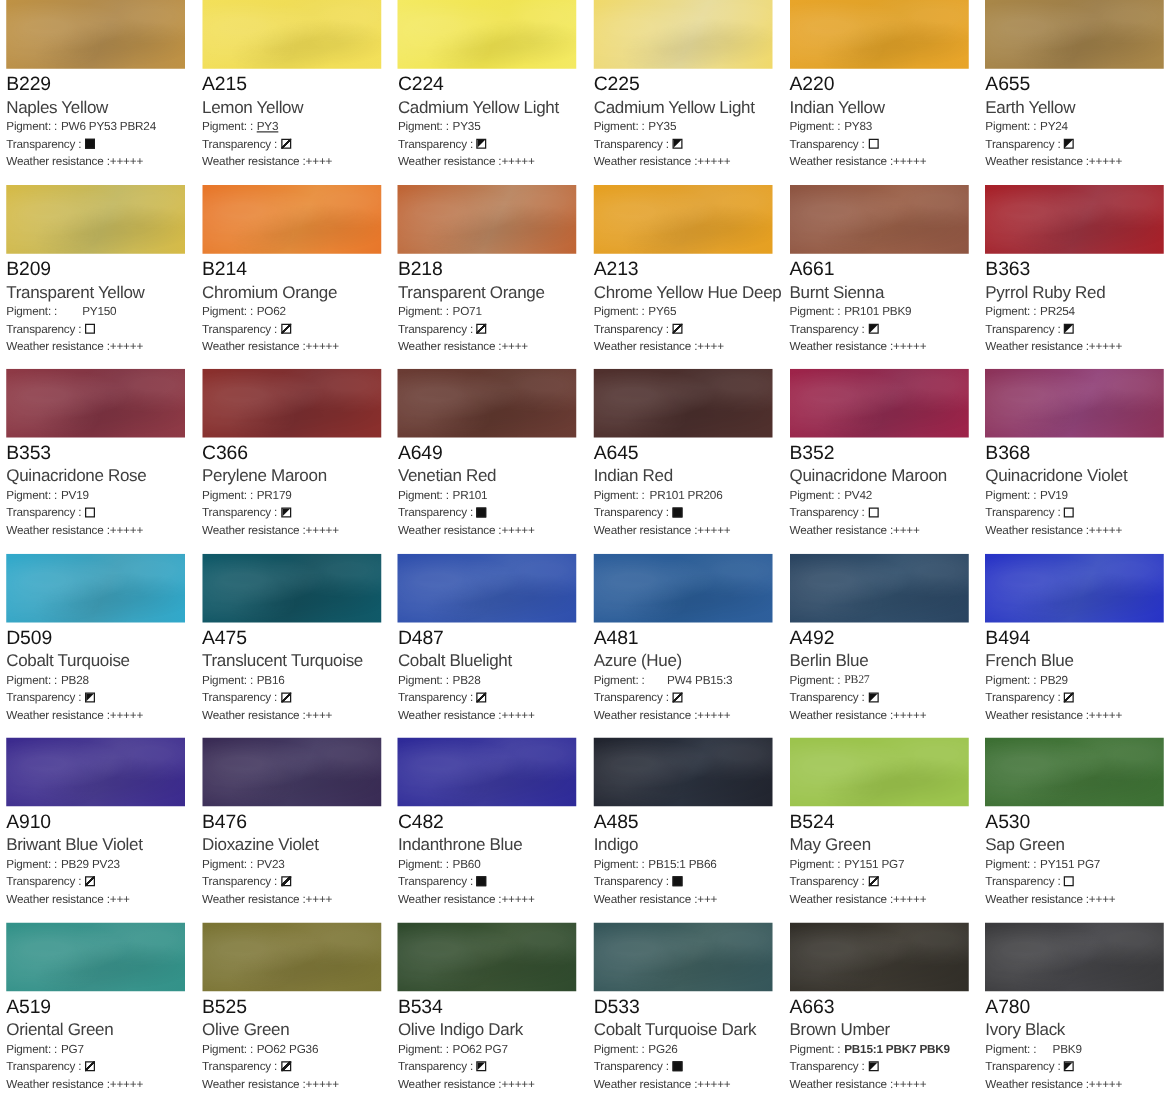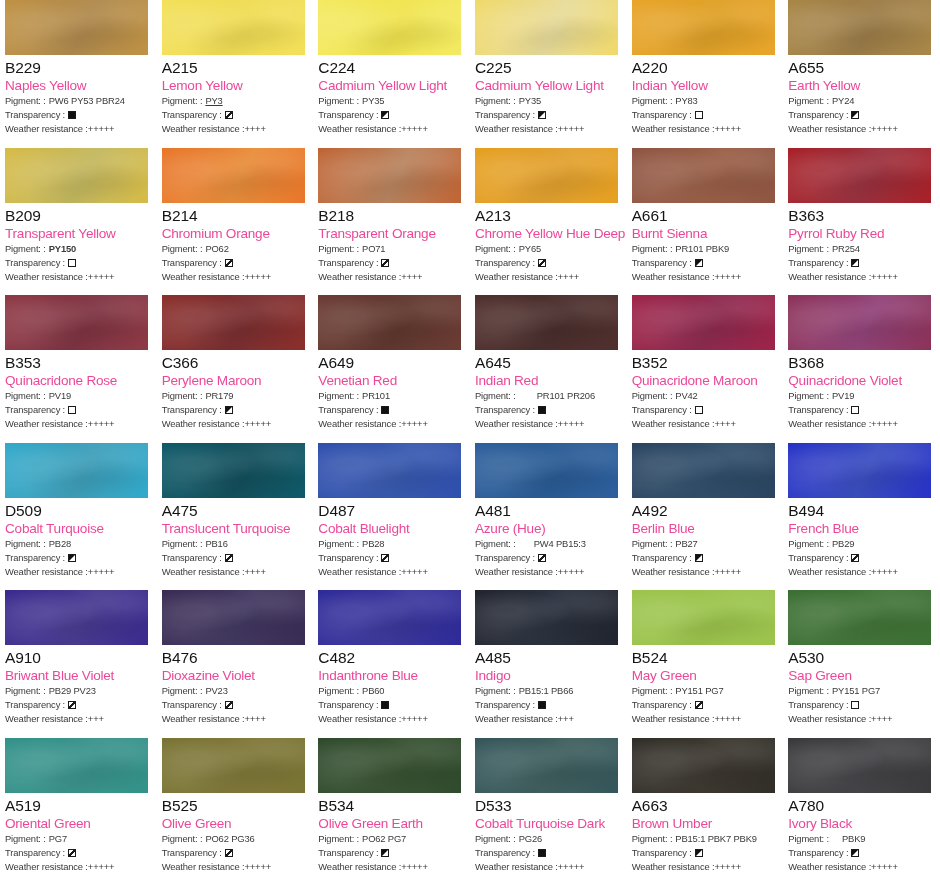--- a/index.html
+++ b/index.html
@@ -55,21 +55,21 @@
     font-size: 15.5px;
     line-height: 19px;
     letter-spacing: -0.1px;
     color: #141414;
     white-space: nowrap;
   }
   .pname {
     font-size: 13.6px;
     line-height: 17px;
     letter-spacing: -0.25px;
-    color: #ec4899;
+    color: #404040;
     white-space: nowrap;
   }
   .meta {
     font-size: 9.4px;
     line-height: 14px;
     letter-spacing: -0.15px;
     color: #3a3a3a;
     white-space: nowrap;
     display: flex;
     align-items: center;
@@ -236,21 +236,21 @@
     </div>
     <div class="card">
       <div class="swatch" style="background: linear-gradient(115deg, rgb(214, 187, 71) 0%, rgb(195, 184, 96) 55%, rgb(214, 187, 71) 100%);">
         <div class="grain"></div>
       </div>
       <div class="info">
         <div class="code">B209</div>
         <div class="pname">Transparent Yellow</div>
         <div class="meta">
           <span class="lbl">Pigment: :</span>
-          <span style="margin-left: 3px; font-weight: bold;">PY150</span>
+          <span style="margin-left: 20px;">PY150</span>
         </div>
         <div class="meta">
           <span class="lbl">Transparency :</span>
           <span class="tbox "></span>
         </div>
         <div class="meta">
           <span class="lbl">Weather resistance :</span>
           <span>+++++</span>
         </div>
       </div>
@@ -425,21 +425,21 @@
     </div>
     <div class="card">
       <div class="swatch" style="background: linear-gradient(115deg, rgb(80, 48, 45) 0%, rgb(74, 47, 45) 55%, rgb(80, 48, 45) 100%);">
         <div class="grain"></div>
       </div>
       <div class="info">
         <div class="code">A645</div>
         <div class="pname">Indian Red</div>
         <div class="meta">
           <span class="lbl">Pigment: :</span>
-          <span style="margin-left: 21px;">PR101 PR206</span>
+          <span style="margin-left: 4px;">PR101 PR206</span>
         </div>
         <div class="meta">
           <span class="lbl">Transparency :</span>
           <span class="tbox full"></span>
         </div>
         <div class="meta">
           <span class="lbl">Weather resistance :</span>
           <span>+++++</span>
         </div>
       </div>
@@ -572,21 +572,21 @@
     </div>
     <div class="card">
       <div class="swatch" style="background: linear-gradient(115deg, rgb(42, 68, 96) 0%, rgb(50, 80, 108) 55%, rgb(42, 68, 96) 100%);">
         <div class="grain"></div>
       </div>
       <div class="info">
         <div class="code">A492</div>
         <div class="pname">Berlin Blue</div>
         <div class="meta">
           <span class="lbl">Pigment: :</span>
-          <span style="margin-left: 3px;">PB27</span>
+          <span style="margin-left: 3px; font-family: Liberation Serif, serif;">PB27</span>
         </div>
         <div class="meta">
           <span class="lbl">Transparency :</span>
           <span class="tbox half"></span>
         </div>
         <div class="meta">
           <span class="lbl">Weather resistance :</span>
           <span>+++++</span>
         </div>
       </div>
@@ -779,21 +779,21 @@
           <span>+++++</span>
         </div>
       </div>
     </div>
     <div class="card">
       <div class="swatch" style="background: linear-gradient(115deg, rgb(47, 74, 45) 0%, rgb(59, 84, 52) 55%, rgb(47, 74, 45) 100%);">
         <div class="grain"></div>
       </div>
       <div class="info">
         <div class="code">B534</div>
-        <div class="pname">Olive Green Earth</div>
+        <div class="pname">Olive Indigo Dark</div>
         <div class="meta">
           <span class="lbl">Pigment: :</span>
           <span style="margin-left: 3px;">PO62 PG7</span>
         </div>
         <div class="meta">
           <span class="lbl">Transparency :</span>
           <span class="tbox half"></span>
         </div>
         <div class="meta">
           <span class="lbl">Weather resistance :</span>
@@ -824,21 +824,21 @@
     </div>
     <div class="card">
       <div class="swatch" style="background: linear-gradient(115deg, rgb(49, 46, 40) 0%, rgb(62, 58, 50) 55%, rgb(49, 46, 40) 100%);">
         <div class="grain"></div>
       </div>
       <div class="info">
         <div class="code">A663</div>
         <div class="pname">Brown Umber</div>
         <div class="meta">
           <span class="lbl">Pigment: :</span>
-          <span style="margin-left: 3px;">PB15:1 PBK7 PBK9</span>
+          <span style="margin-left: 3px; font-weight: bold;">PB15:1 PBK7 PBK9</span>
         </div>
         <div class="meta">
           <span class="lbl">Transparency :</span>
           <span class="tbox half"></span>
         </div>
         <div class="meta">
           <span class="lbl">Weather resistance :</span>
           <span>+++++</span>
         </div>
       </div>

